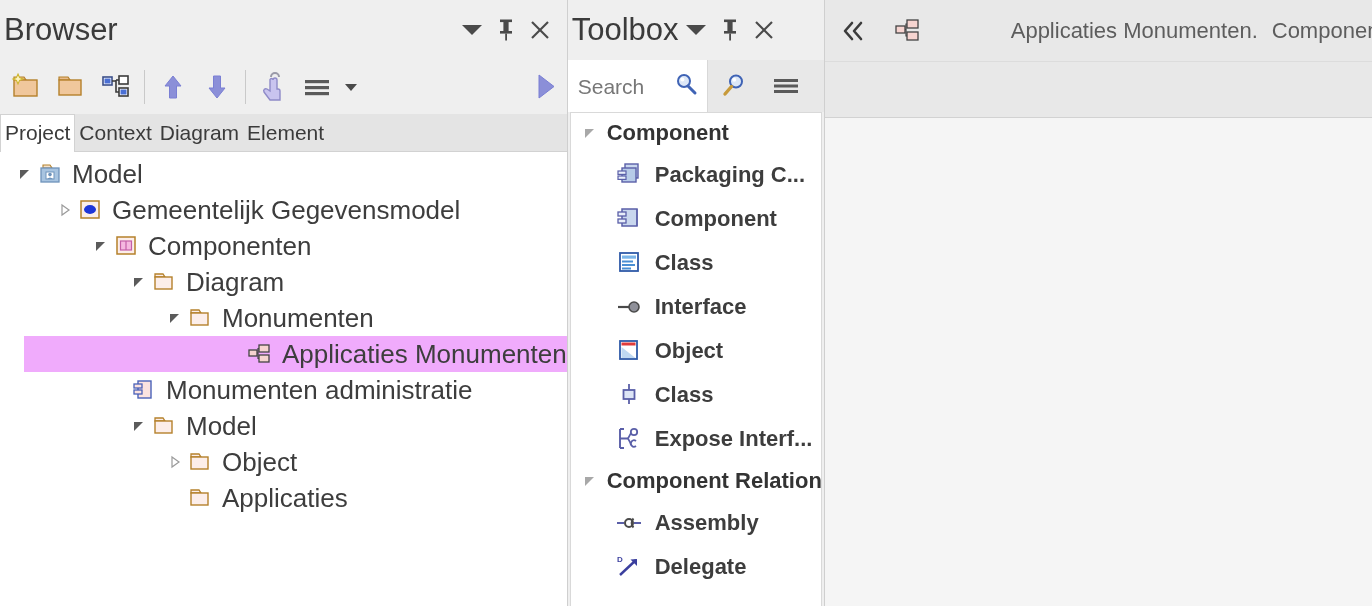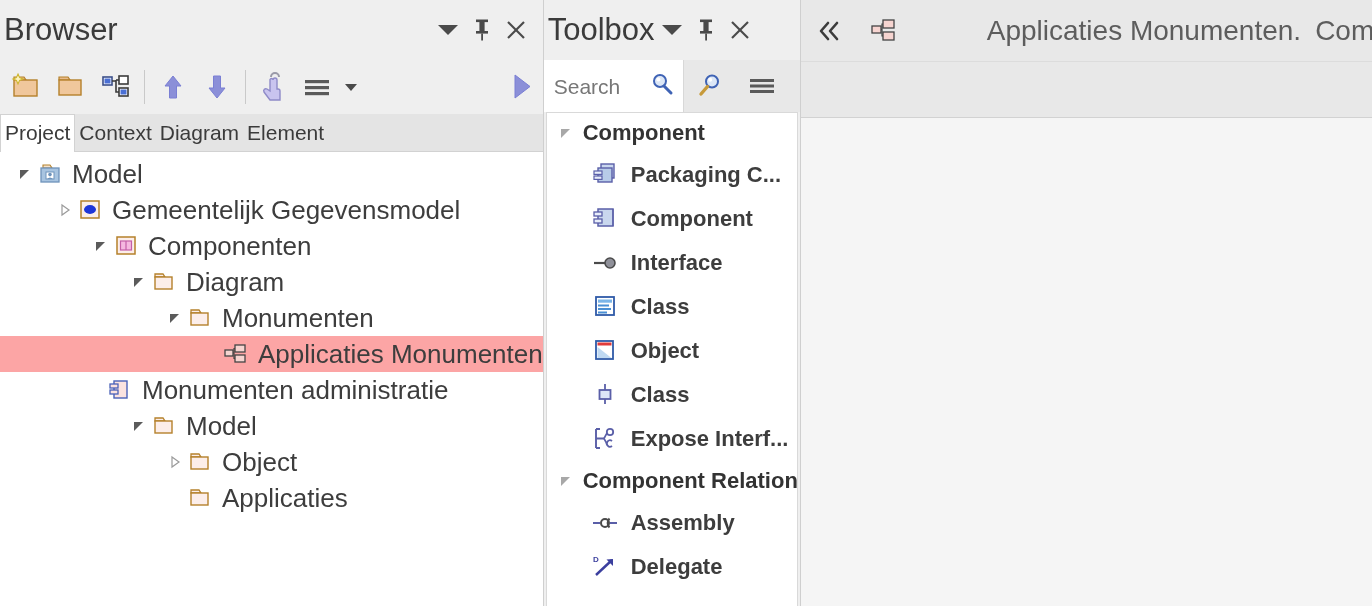--- a/index.html
+++ b/index.html
@@ -110,21 +110,21 @@
     padding-top: 4px;
   }
   .tree-row {
     height: 36px;
     display: flex;
     align-items: center;
     font-size: 26px;
     color: #3d3d3d;
     white-space: nowrap;
   }
-  .tree-row.selected { background: #fca5a5; }
+  .tree-row.selected { background: #f0abfc; margin-left: 24px; }
   .twisty {
     width: 22px; height: 22px;
     display: flex; align-items: center; justify-content: center;
     flex: 0 0 auto;
   }
   .tree-icon {
     width: 28px; height: 24px;
     display: flex; align-items: center; justify-content: center;
     flex: 0 0 auto;
     margin-right: 8px;
@@ -236,21 +236,21 @@
     flex: 0 0 auto;
     font-size: 28px; color: #3b3b3b;
   }
   .crumb-icon {
     width: 54px; height: 100%;
     display: flex; align-items: center; justify-content: center;
     flex: 0 0 auto;
   }
   .crumb-gap { width: 76px; flex: 0 0 auto; }
   .crumb-text {
-    font-size: 28px;
+    font-size: 22px;
     color: #5d5d5d;
     white-space: nowrap;
     line-height: 1;
   }
   .crumb-sep { width: 14px; flex: 0 0 auto; }
   .toolstrip2 {
     height: 56px;
     background: #e8e8e8;
     border-bottom: 1px solid #d2d2d2;
     box-sizing: border-box;
@@ -456,21 +456,21 @@
           <svg width="26" height="24" viewBox="0 0 26 24">
             <rect x="12" y="3" width="10" height="7" fill="#f6d4d0" stroke="#444444" stroke-width="1.3"></rect>
             <rect x="12" y="13" width="10" height="7" fill="#f6d4d0" stroke="#444444" stroke-width="1.3"></rect>
             <rect x="2" y="8" width="8" height="6" fill="#f6d4d0" stroke="#444444" stroke-width="1.3"></rect>
             <path d="M10 11 L11 11 L11 6.5 L12 6.5 M11 11 L11 16.5 L12 16.5" fill="none" stroke="#444444" stroke-width="1.2"></path>
           </svg>
         </span>
         <span class="tree-label">Applicaties Monumenten</span>
       </div>
 
-      <div class="tree-row" style="padding-left:84px">
+      <div class="tree-row" style="padding-left:108px">
         <span class="twisty"></span>
         <span class="tree-icon">
           <svg width="26" height="24" viewBox="0 0 26 24">
             <rect x="7" y="3" width="13" height="17" fill="#fbe3e0" stroke="#4a62b8" stroke-width="1.4"></rect>
             <rect x="3" y="6" width="8" height="4" fill="#fbe3e0" stroke="#4a62b8" stroke-width="1.3"></rect>
             <rect x="3" y="12" width="8" height="4" fill="#fbe3e0" stroke="#4a62b8" stroke-width="1.3"></rect>
           </svg>
         </span>
         <span class="tree-label">Monumenten administratie</span>
       </div>
@@ -600,38 +600,38 @@
             <rect x="3" y="6" width="8" height="4" fill="#e8eefa" stroke="#5a5fa8" stroke-width="1.3"></rect>
             <rect x="3" y="13" width="8" height="4" fill="#e8eefa" stroke="#5a5fa8" stroke-width="1.3"></rect>
           </svg>
         </span>
         <span>Component</span>
       </div>
 
       <div class="tbx-item">
         <span class="tbx-item-icon">
           <svg width="28" height="26" viewBox="0 0 28 26">
-            <line x1="3" y1="13" x2="15" y2="13" stroke="#4a4a4a" stroke-width="2.2"></line>
-            <circle cx="19" cy="13" r="5" fill="#8f9099" stroke="#4a4a4a" stroke-width="1.6"></circle>
-          </svg>
-        </span>
-        <span>Interface</span>
-      </div>
-
-      <div class="tbx-item">
-        <span class="tbx-item-icon">
-          <svg width="28" height="26" viewBox="0 0 28 26">
             <rect x="5" y="3" width="18" height="18" fill="#ffffff" stroke="#2f5aa8" stroke-width="1.8"></rect>
             <rect x="7" y="5.5" width="14" height="3.2" fill="#7bb5e8"></rect>
             <rect x="7" y="10.5" width="11" height="2" fill="#4a8fd4"></rect>
             <rect x="7" y="14" width="13" height="2" fill="#4a8fd4"></rect>
             <rect x="7" y="17.5" width="9" height="2" fill="#4a8fd4"></rect>
           </svg>
         </span>
         <span>Class</span>
+      </div>
+
+      <div class="tbx-item">
+        <span class="tbx-item-icon">
+          <svg width="28" height="26" viewBox="0 0 28 26">
+            <line x1="3" y1="13" x2="15" y2="13" stroke="#4a4a4a" stroke-width="2.2"></line>
+            <circle cx="19" cy="13" r="5" fill="#8f9099" stroke="#4a4a4a" stroke-width="1.6"></circle>
+          </svg>
+        </span>
+        <span>Interface</span>
       </div>
 
       <div class="tbx-item">
         <span class="tbx-item-icon">
           <svg width="28" height="26" viewBox="0 0 28 26">
             <rect x="5" y="3" width="17" height="18" fill="#ffffff" stroke="#2f5aa8" stroke-width="1.8"></rect>
             <rect x="6.5" y="4.5" width="14" height="3" fill="#e03b3b"></rect>
             <path d="M6.5 20 L6.5 9 L20.5 20 Z" fill="#bfd9f2"></path>
           </svg>
         </span>

